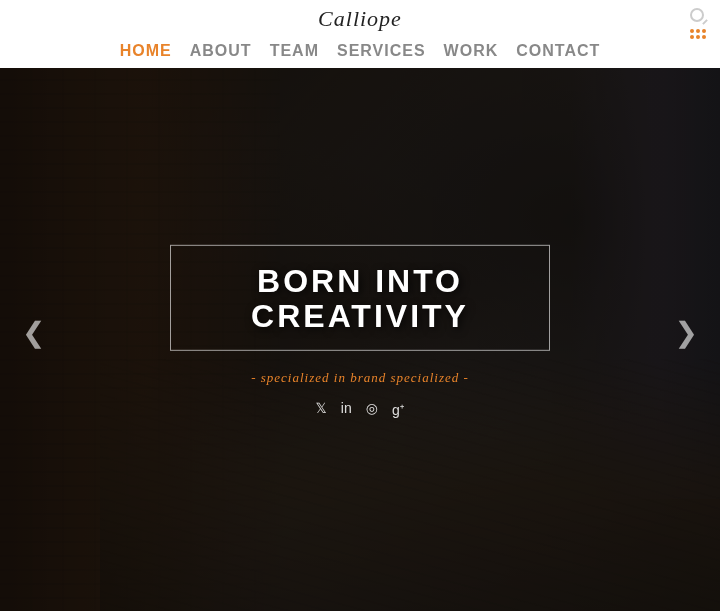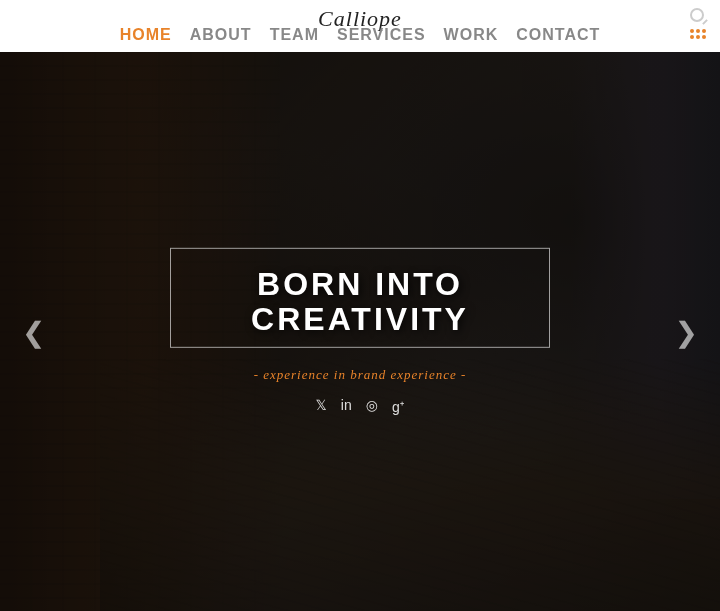--- a/index.html
+++ b/index.html
@@ -8,21 +8,21 @@
       width: 720px;
       height: 611px;
       overflow: hidden;
       font-family: 'Arial', sans-serif;
     }
 
     
     #header {
       position: absolute;
       top: 0; left: 0; right: 0;
-      height: 52px;
+      height: 68px;
       background: #fff;
       display: flex;
       align-items: center;
       justify-content: center;
       z-index: 10;
     }
 
     #logo-area {
       position: absolute;
       left: 50%;
@@ -219,21 +219,21 @@
       top: 50%;
       left: 50%;
       transform: translate(-50%, -50%);
       text-align: center;
       z-index: 5;
       width: 380px;
     }
 
     #hero-box {
       border: 1px solid rgba(255,255,255,0.6);
-      padding: 18px 30px 10px;
+      padding: 18px 30px 16px;
       margin-bottom: 19px;
     }
 
     #hero-title {
       font-size: 32px;
       font-weight: 900;
       color: #fff;
       letter-spacing: 3px;
       text-transform: uppercase;
       line-height: 1.1;
@@ -321,21 +321,21 @@
   <div id="hero-bg"></div>
   <div class="dark-overlay"></div>
 
   <div id="arrow-left">❮</div>
   <div id="arrow-right">❯</div>
 
   <div id="hero-content">
     <div id="hero-box">
       <h1 id="hero-title">BORN INTO CREATIVITY</h1>
     </div>
-    <p id="hero-subtitle">- experience in brand experience -</p>
+    <p id="hero-subtitle">- specialized in brand specialized -</p>
     <div id="hero-social">
       <span class="social-icon">𝕏</span>
       <span class="social-icon">in</span>
       <span class="social-icon">◎</span>
       <span class="social-icon">g⁺</span>
     </div>
   </div>
 </div>
 
 </body></html>

